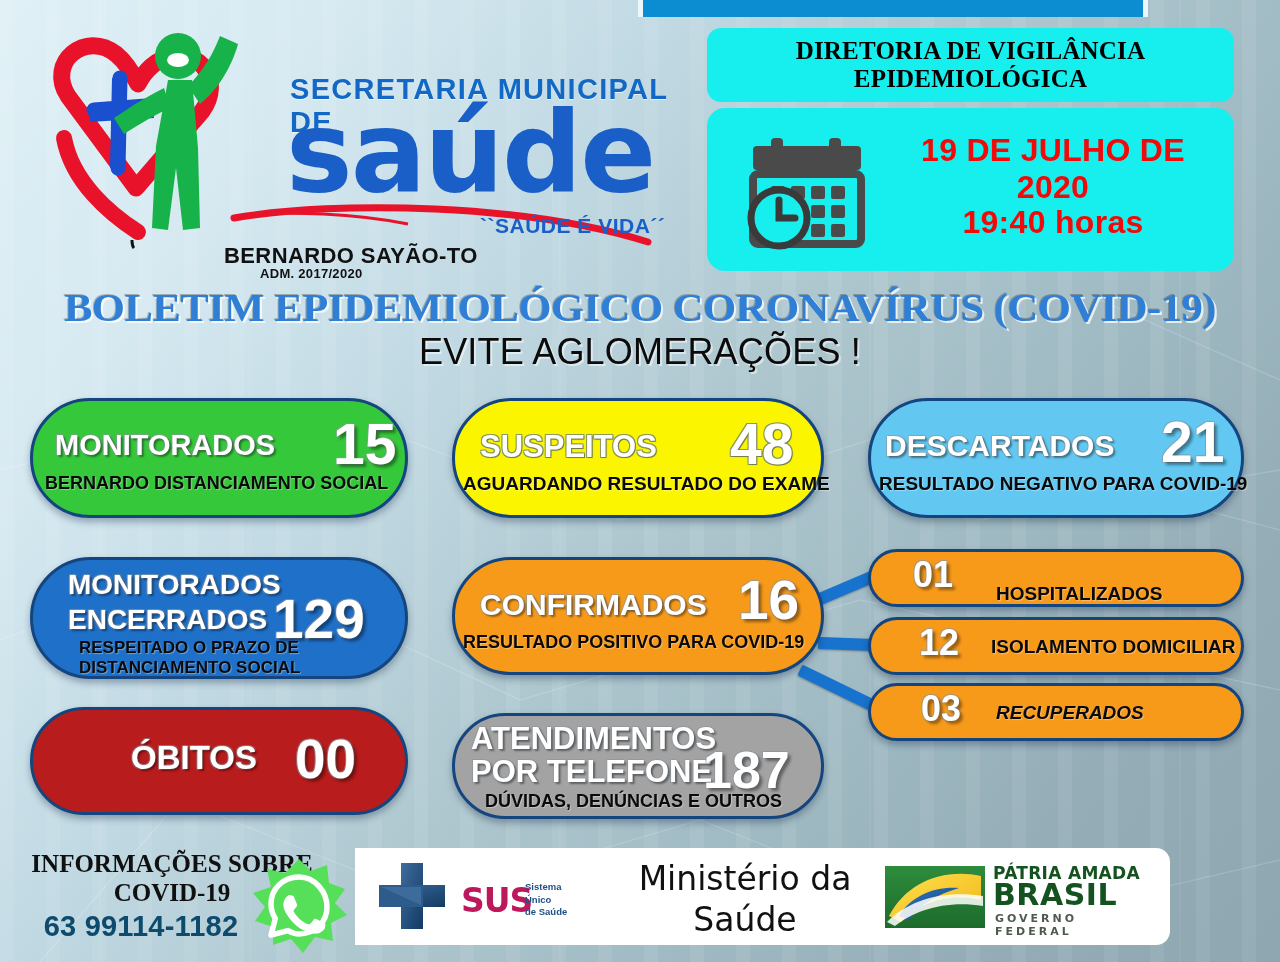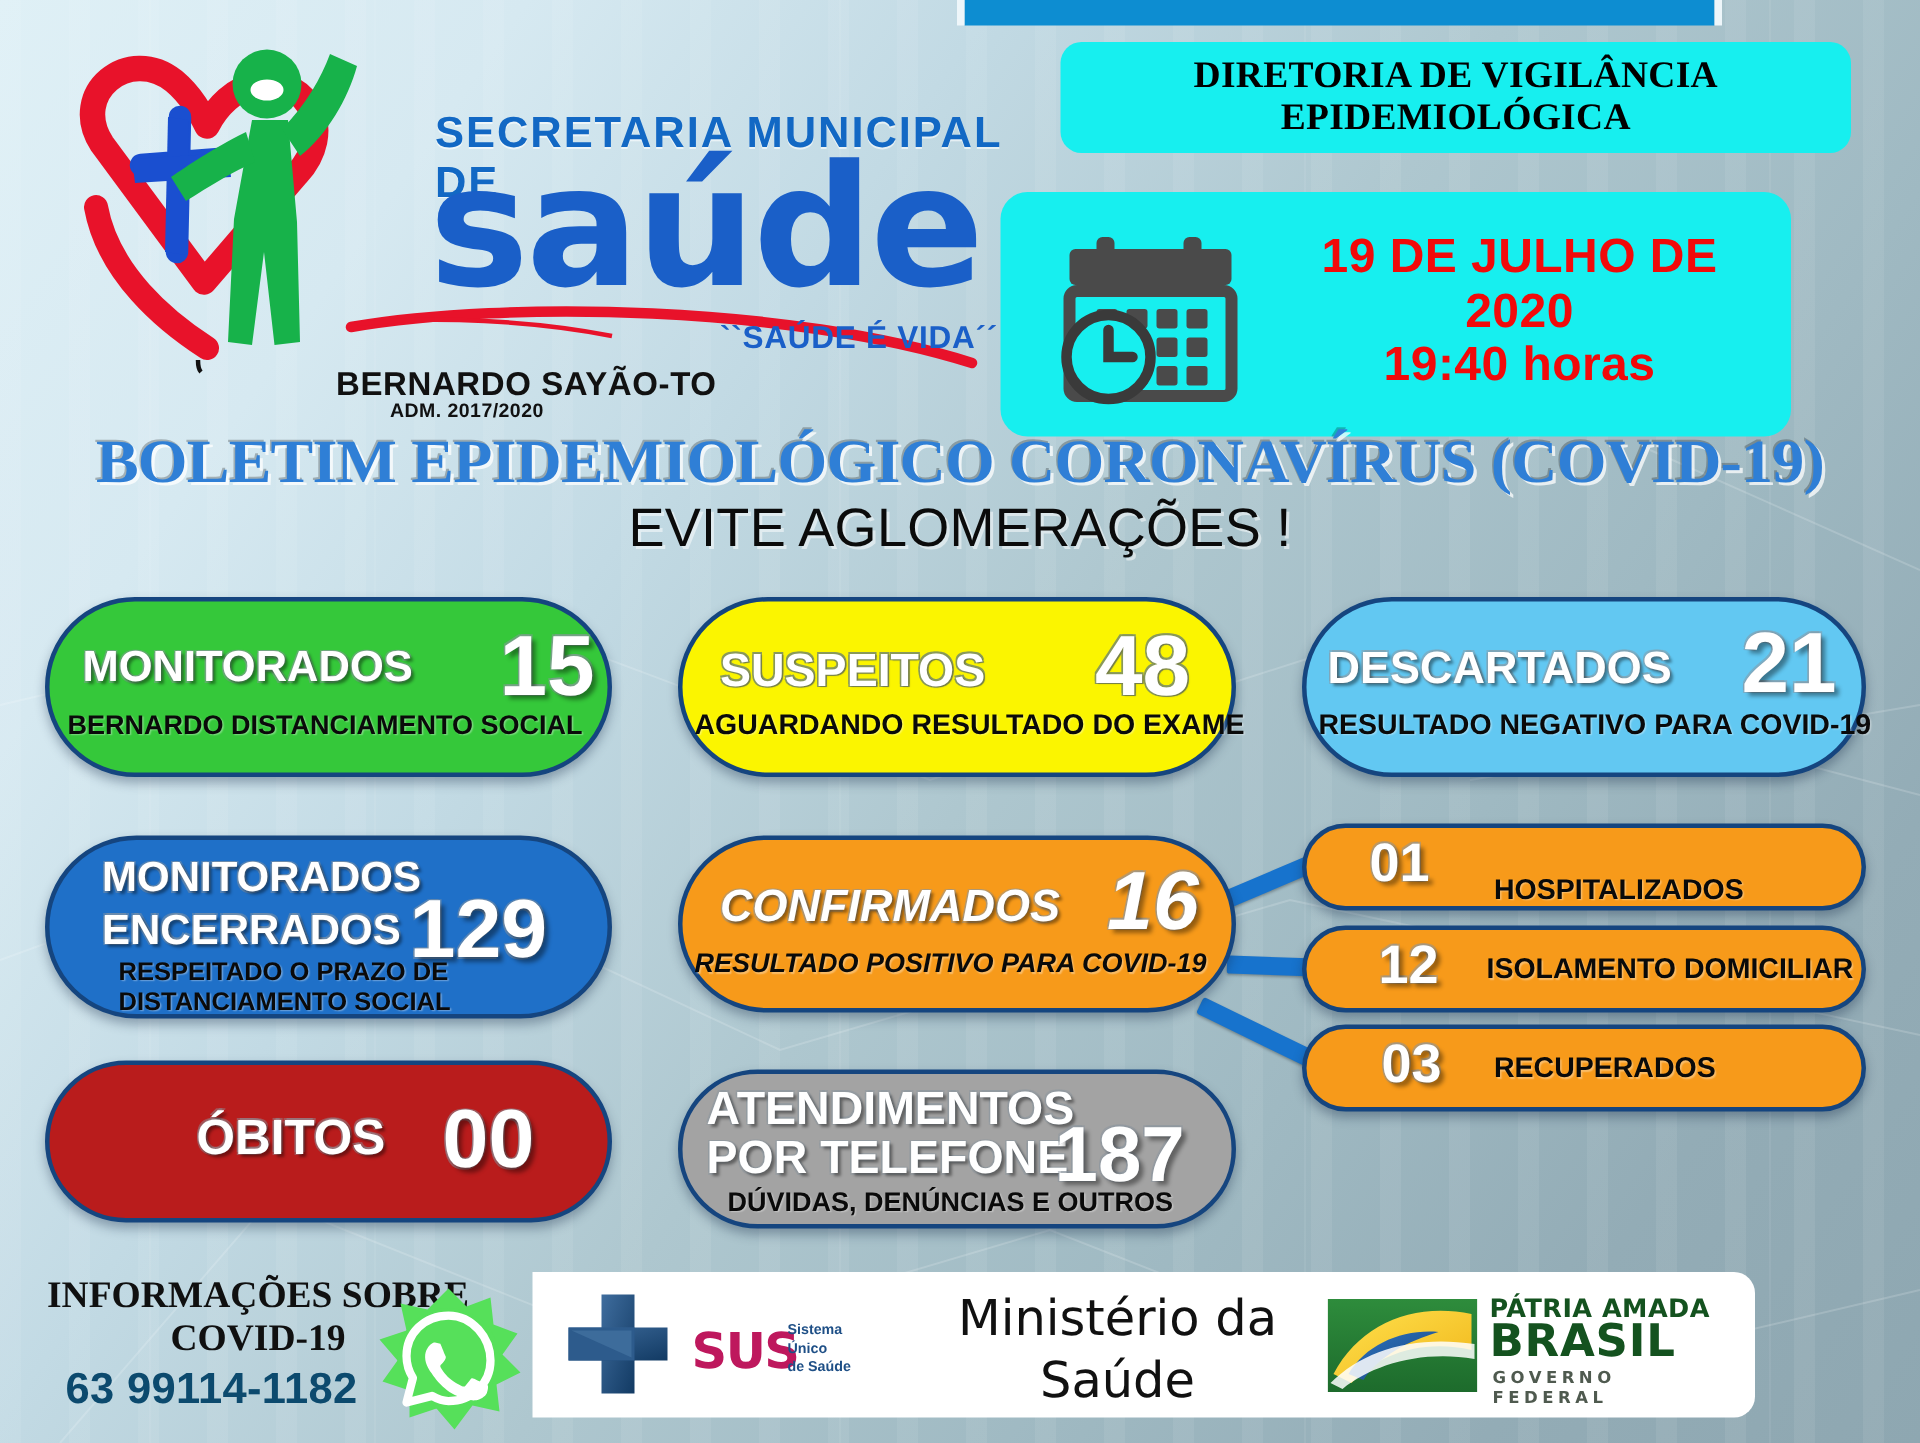--- a/index.html
+++ b/index.html
@@ -55,21 +55,21 @@
   
   .panel{position:absolute;background:#17efef;border-radius:14px;}
   .panel-title{
     left:707px;top:28px;width:527px;height:74px;
     display:flex;align-items:center;justify-content:center;text-align:center;
   }
   .panel-title span{
     font-family:"Liberation Serif", serif;
     font-weight:bold;font-size:25px;line-height:1.12;color:#000;letter-spacing:.2px;
   }
-  .panel-date{left:667px;top:108px;width:527px;height:163px;border-radius:18px;margin-top:20px;}
+  .panel-date{left:707px;top:108px;width:527px;height:163px;border-radius:18px;}
   .cal-icon{position:absolute;left:38px;top:22px;width:130px;height:122px;}
   .date-text{
     position:absolute;left:176px;top:24px;width:340px;
     font-weight:bold;font-size:32px;color:#f10a0a;text-align:center;letter-spacing:.3px;
   }
   .time-text{
     position:absolute;left:176px;top:96px;width:340px;
     font-weight:bold;font-size:32px;color:#f10a0a;text-align:center;letter-spacing:.3px;
   }
 
@@ -120,21 +120,21 @@
       1px 1px 1px rgba(90,90,40,.45),
       -1px -1px 0 #8a9a5a, 1px -1px 0 #8a9a5a,
       -1px 1px 0 #8a9a5a, 1px 1px 0 #8a9a5a;
   }
 
   
   #card-monitorados{left:30px;top:398px;width:378px;height:120px;background:#35c83a;}
   #card-suspeitos{left:452px;top:398px;width:372px;height:120px;background:#fbf500;}
   #card-descartados{left:868px;top:398px;width:376px;height:120px;background:#62c8f2;}
   #card-encerrados{left:30px;top:557px;width:378px;height:122px;background:#1f70c8;}
-  #card-confirmados{left:452px;top:557px;width:372px;height:118px;background:#f79a1a;font-style:italic;}
+  #card-confirmados{left:452px;top:557px;width:372px;height:118px;background:#f79a1a;}
   #card-obitos{left:30px;top:707px;width:378px;height:108px;background:#b91c1c;}
   #card-atendimentos{left:452px;top:713px;width:372px;height:106px;background:#a3a3a3;}
   #card-hosp{left:868px;top:549px;width:376px;height:58px;background:#f79a1a;}
   #card-isol{left:868px;top:617px;width:376px;height:58px;background:#f79a1a;}
   #card-recup{left:868px;top:683px;width:376px;height:58px;background:#f79a1a;}
 
   
   .connector{position:absolute;height:12px;background:#1773cd;border-radius:2px;
              box-shadow:0 1px 2px rgba(0,0,0,.3);}
 
@@ -307,21 +307,21 @@
   <div class="pill-desc" style="left:125px;top:31px;font-size:19px;">HOSPITALIZADOS</div>
 </div>
 
 <div class="pill" id="card-isol">
   <div class="pill-num" style="left:48px;top:2px;font-size:36px;">12</div>
   <div class="pill-desc" style="left:120px;top:16px;font-size:19px;">ISOLAMENTO DOMICILIAR</div>
 </div>
 
 <div class="pill" id="card-recup">
   <div class="pill-num" style="left:50px;top:2px;font-size:36px;">03</div>
-  <div class="pill-desc" style="left:125px;top:16px;font-size:19px;">RECUPERADOS</div>
+  <div class="pill-desc" style="left:125px;top:16px;font-size:19px;font-style:italic;">RECUPERADOS</div>
 </div>
 
 <div class="foot-info">
   <div>INFORMAÇÕES SOBRE</div>
   <div>COVID-19</div>
 </div>
 <div class="foot-phone">63 99114-1182</div>
 
 <div class="wa-wrap">
   <svg width="104" height="104" viewBox="0 0 104 104">

